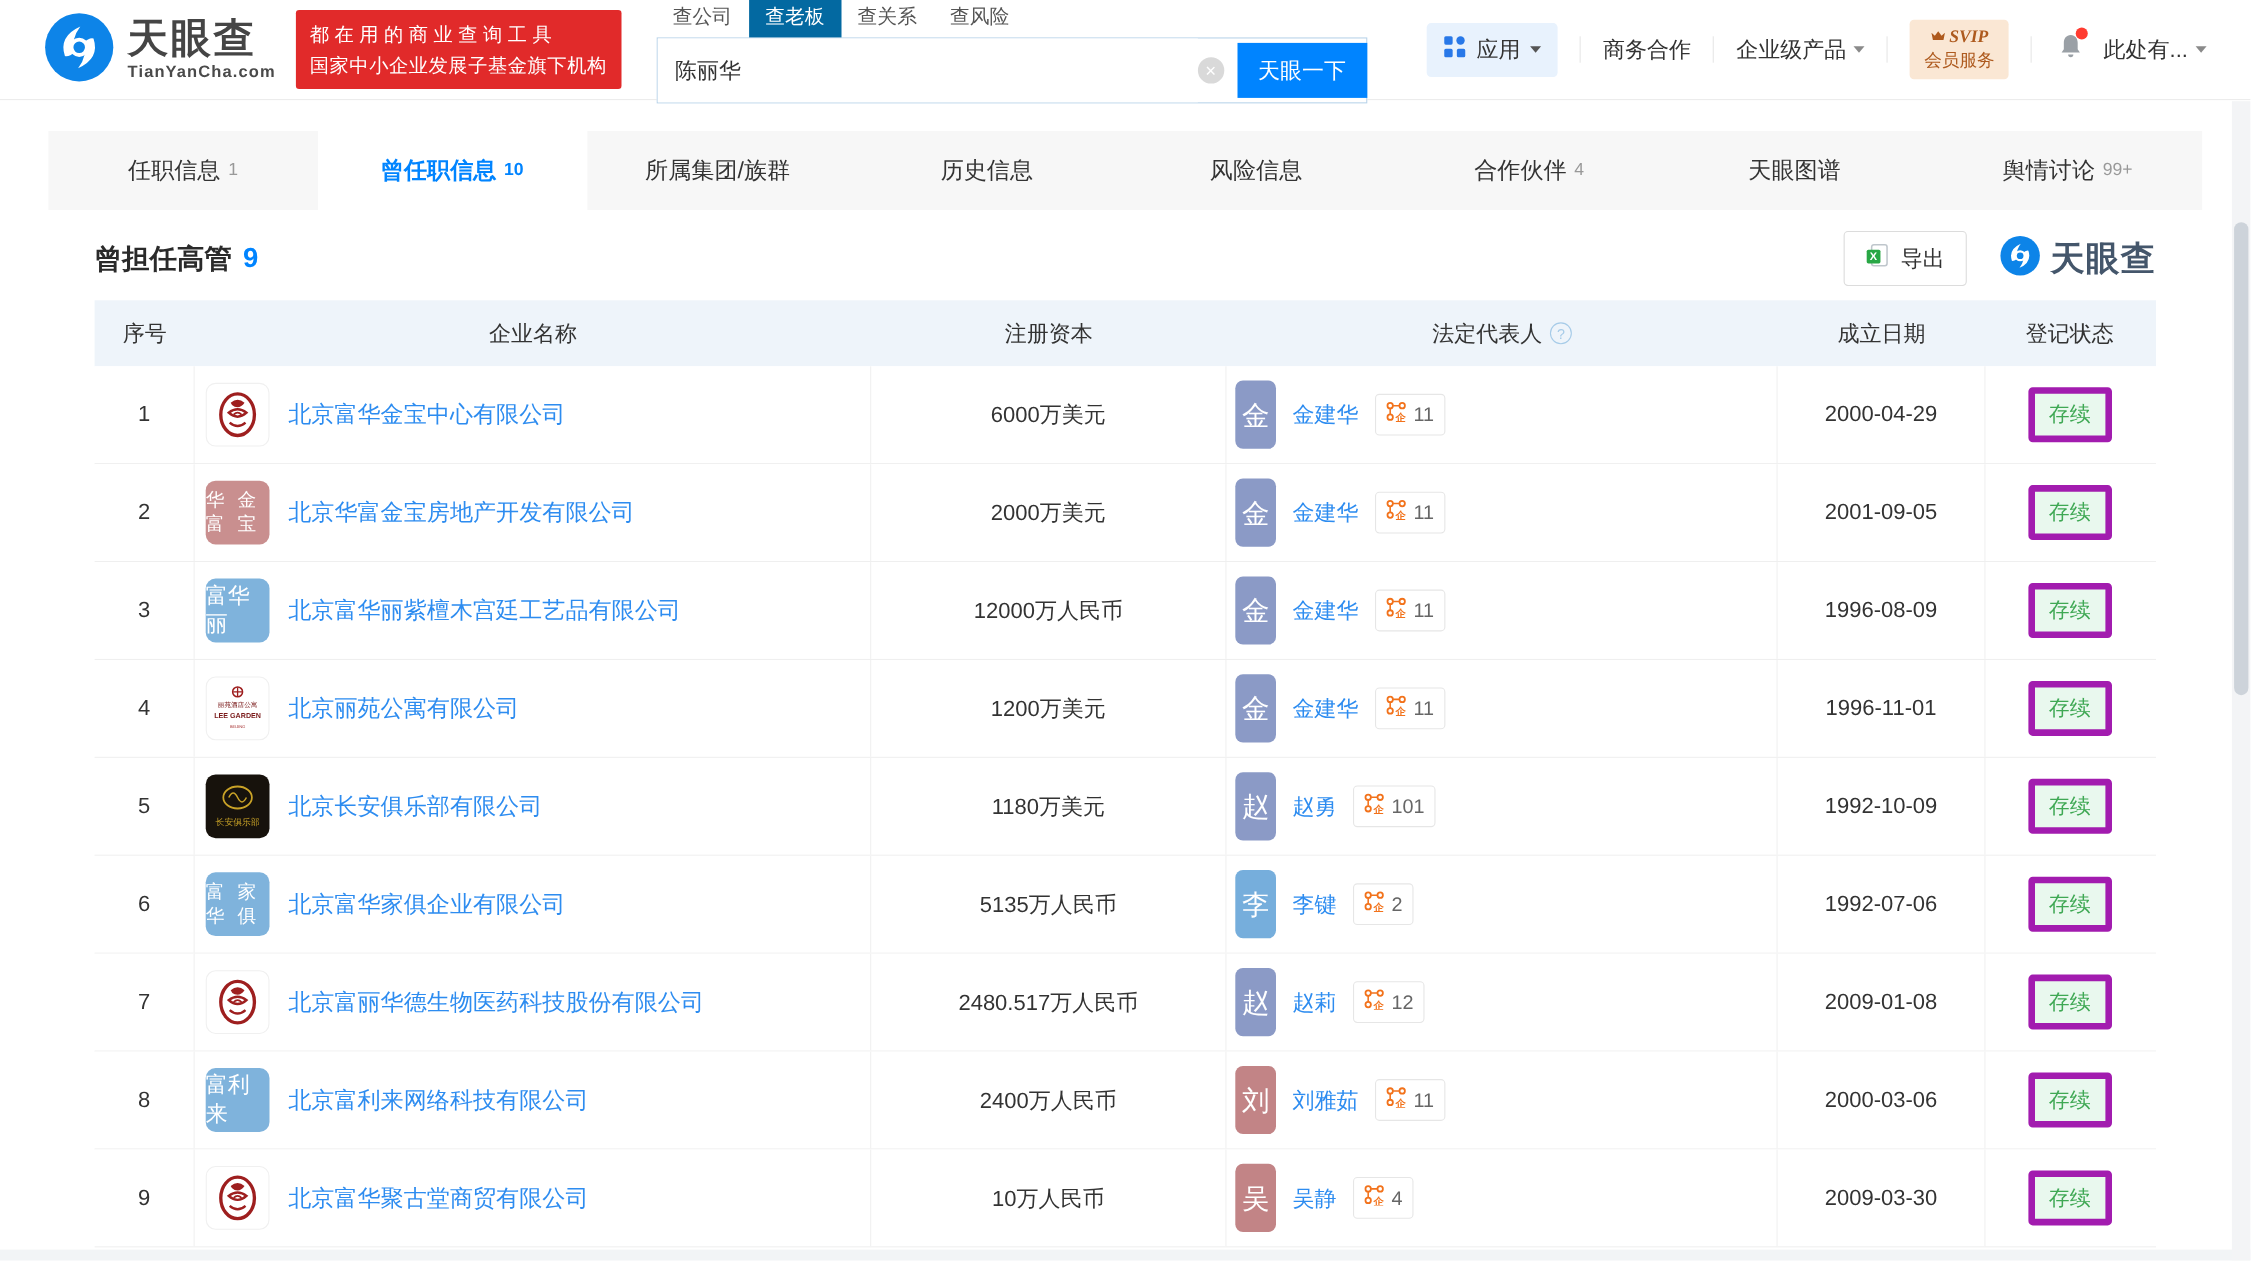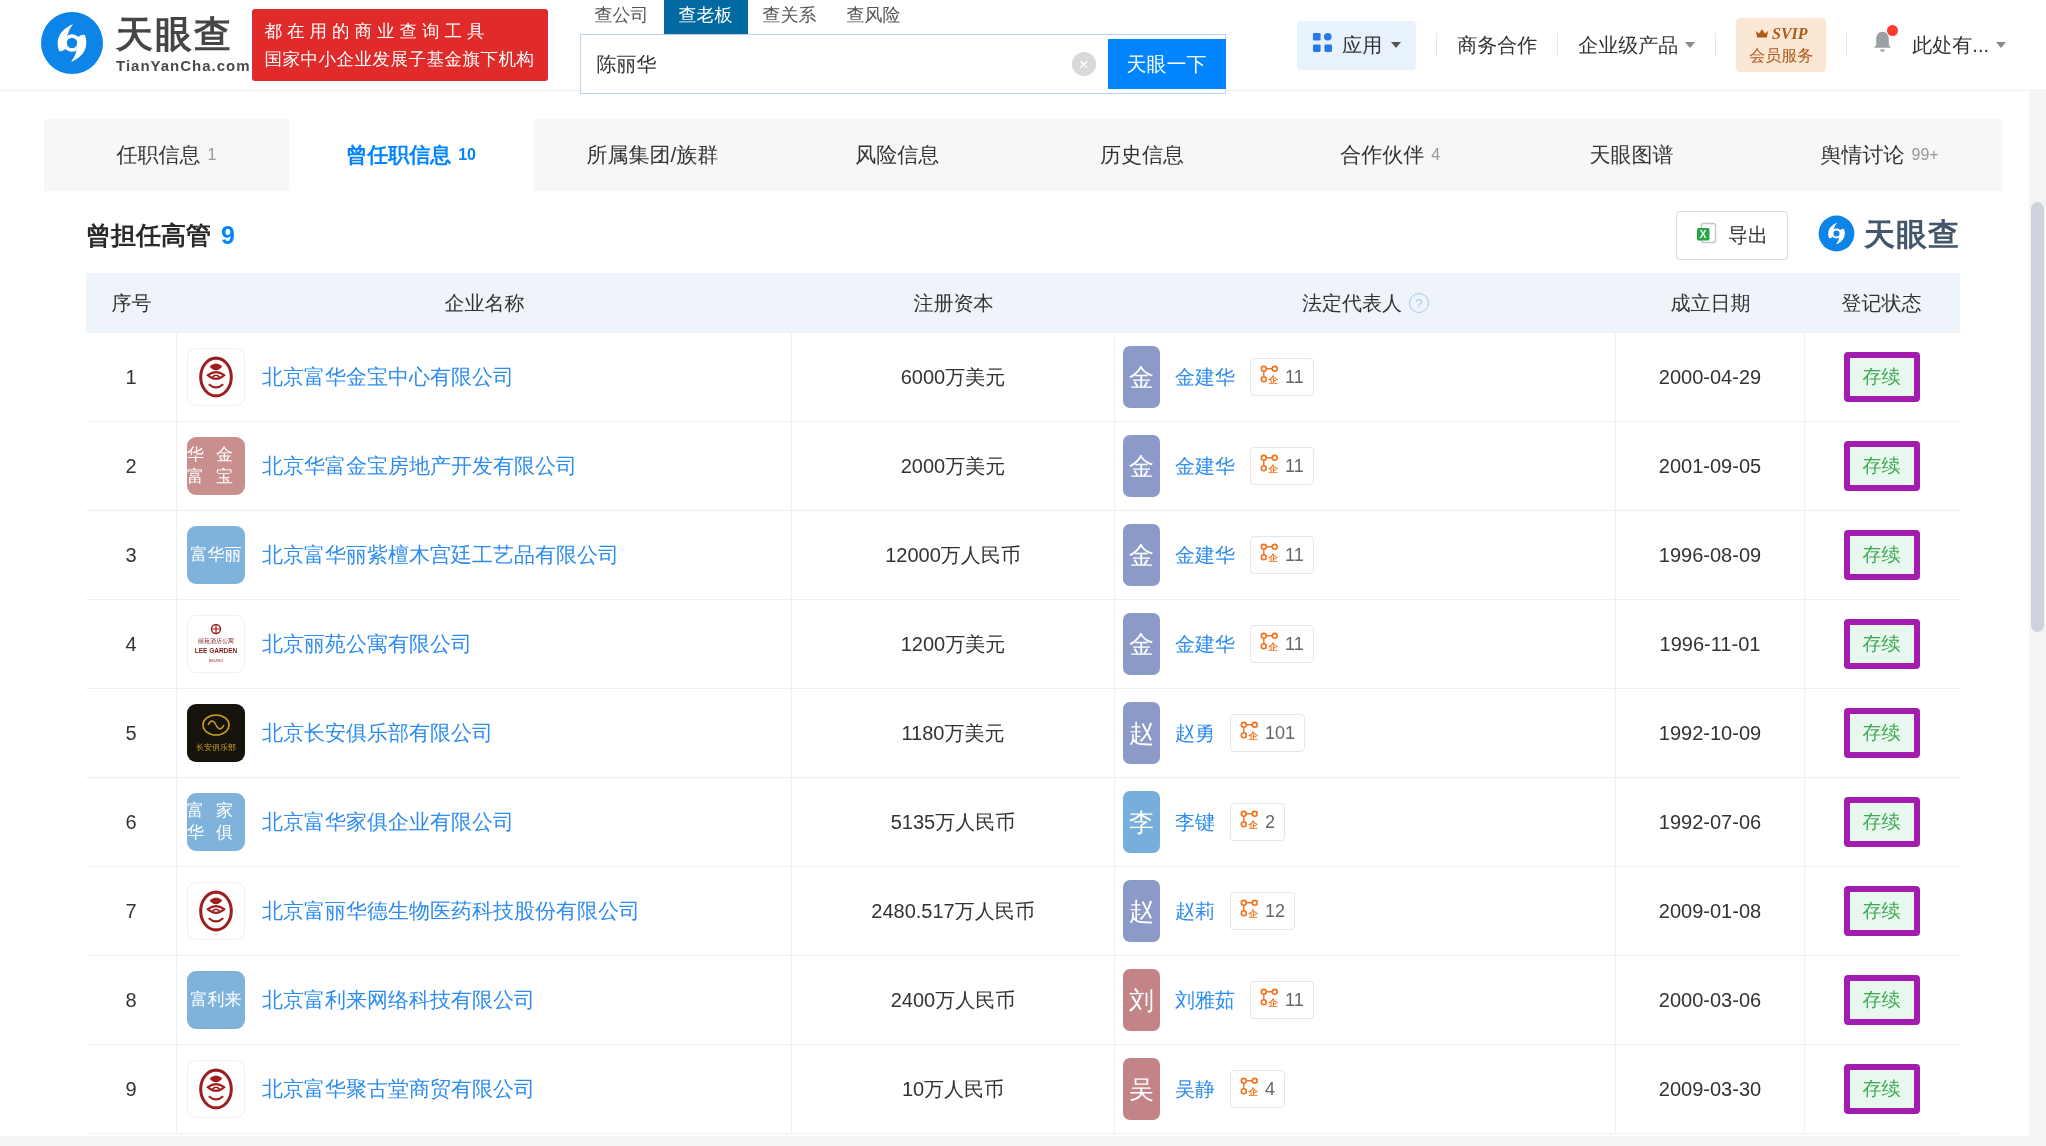--- a/index.html
+++ b/index.html
@@ -6,21 +6,21 @@
   html,body { width:2046px; height:1146px; overflow:hidden; background:#fff;
     font-family:"Liberation Sans","DejaVu Sans",sans-serif; color:#333; }
   body { position:relative; }
 
   
   .topbar { height:91px; display:flex; align-items:center; padding:0 40px;
     border-bottom:1px solid #ECECEC; background:#fff; }
   .brand { display:flex; align-items:center; gap:12px; cursor:pointer; }
   .brand-text-name { font-size:37px; font-weight:bold; color:#454545; letter-spacing:2px; line-height:1; }
   .brand-text-domain { font-size:15px; font-weight:bold; color:#4A4A4A; margin-top:4px; letter-spacing:1px; }
-  .slogan { margin-left:1px; background:#E12A2A; color:#fff; padding:8px 13px; border-radius:3px;
+  .slogan { margin-left:18px; background:#E12A2A; color:#fff; padding:8px 13px; border-radius:3px;
     font-size:17.5px; line-height:1.6; white-space:nowrap; }
   .slogan .l1 { letter-spacing:5px; }
   .slogan .l2 { letter-spacing:0.5px; }
 
   .search-block { margin-left:32px; width:646px; }
   .search-tabs { display:flex; align-items:flex-end; }
   .search-tab { padding:7px 15px; font-size:18px; color:#555; cursor:pointer; }
   .search-tab.active { background:#0369a1; color:#fff; }
   .search-box { display:flex; align-items:center; height:60px; border:1px solid #B9D4EA; background:#fff; }
   .search-input { flex:1; height:100%; border:none; outline:none; font-size:20px; color:#333; padding:0 16px;
@@ -73,21 +73,21 @@
     border-right:1px solid #F1F1F1; height:100%; }
   .td:last-child { border-right:none; }
   .w0{width:91px;} .w1{width:615px;} .w2{width:323px;} .w3{width:501px;justify-content:center;} .w4{width:189px;} .w5{width:153px;}
   .cell-name { justify-content:flex-start; padding-left:10px; gap:17px; }
   .cell-rep { justify-content:flex-start; padding-left:8px; gap:15px; }
   .company-link { color:#2D8CF0; font-size:21px; text-decoration:none; cursor:pointer; }
   .logo { width:58px; height:58px; border-radius:9px; flex:none; display:flex; flex-direction:row;
     align-items:center; justify-content:center; overflow:hidden; cursor:pointer; }
   .logo-seal { background:#fff; border:1px solid #F0F0F0; }
   .logo-text { color:#fff; font-size:17px; line-height:1.3; letter-spacing:1px; }
-  .logo-text.one-line { font-size:17px; letter-spacing:0; }
+  .logo-text.one-line { font-size:20px; letter-spacing:0; }
   .logo-img { background:#fff; border:1px solid #F0F0F0; }
   .logo-club { background:#17120C; }
   .avatar { width:37px; height:62px; border-radius:7px; color:#fff; font-size:25px; display:flex;
     align-items:center; justify-content:center; flex:none; cursor:pointer; }
   .rep-name { color:#2D8CF0; font-size:20px; text-decoration:none; cursor:pointer; }
   .rep-badge { display:flex; align-items:center; gap:6px; border:1px solid #E6E6E6; border-radius:4px;
     padding:6px 9px; background:#fff; color:#666; font-size:18px; cursor:pointer; }
   .status-badge { background:#E9F8EE; border:6px solid #a21caf; color:#3FA854; font-size:19px;
     padding:6px 13px; border-radius:4px; }
   .help-icon { width:20px; height:20px; border-radius:50%; border:1px solid #A6CBE8; color:#A6CBE8;
@@ -201,26 +201,26 @@
     <span class="tab-count">10</span>
   </div>
 
   <div class="ptab">
     <span class="tab-label">所属集团/族群</span>
     <span class="tab-count"></span>
   </div>
 
 
   <div class="ptab">
+    <span class="tab-label">历史信息</span>
+    <span class="tab-count"></span>
+  </div>
+
+  <div class="ptab">
     <span class="tab-label">风险信息</span>
-    <span class="tab-count"></span>
-  </div>
-
-  <div class="ptab">
-    <span class="tab-label">历史信息</span>
     <span class="tab-count"></span>
   </div>
 
   <div class="ptab">
     <span class="tab-label">合作伙伴</span>
     <span class="tab-count">4</span>
   </div>
 
   <div class="ptab">
     <span class="tab-label">天眼图谱</span>

